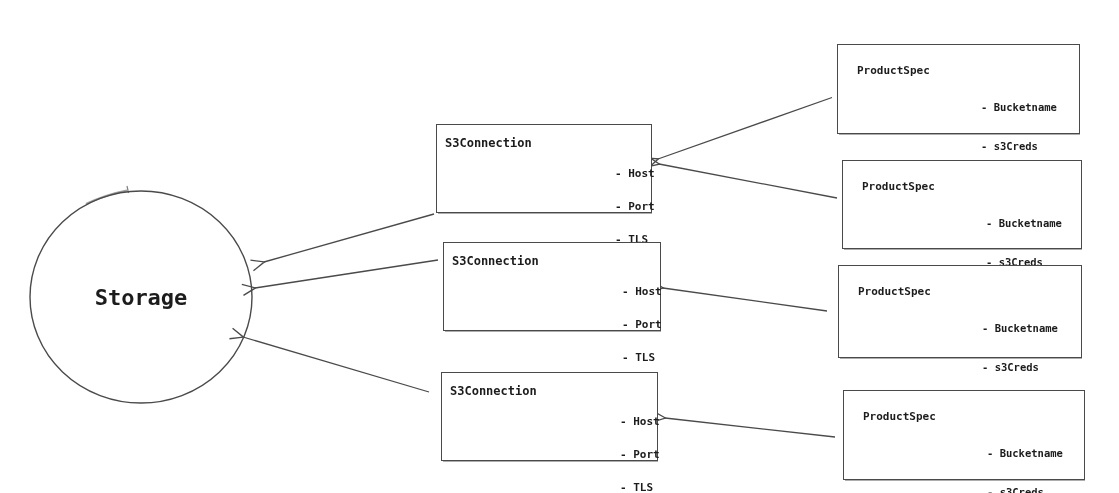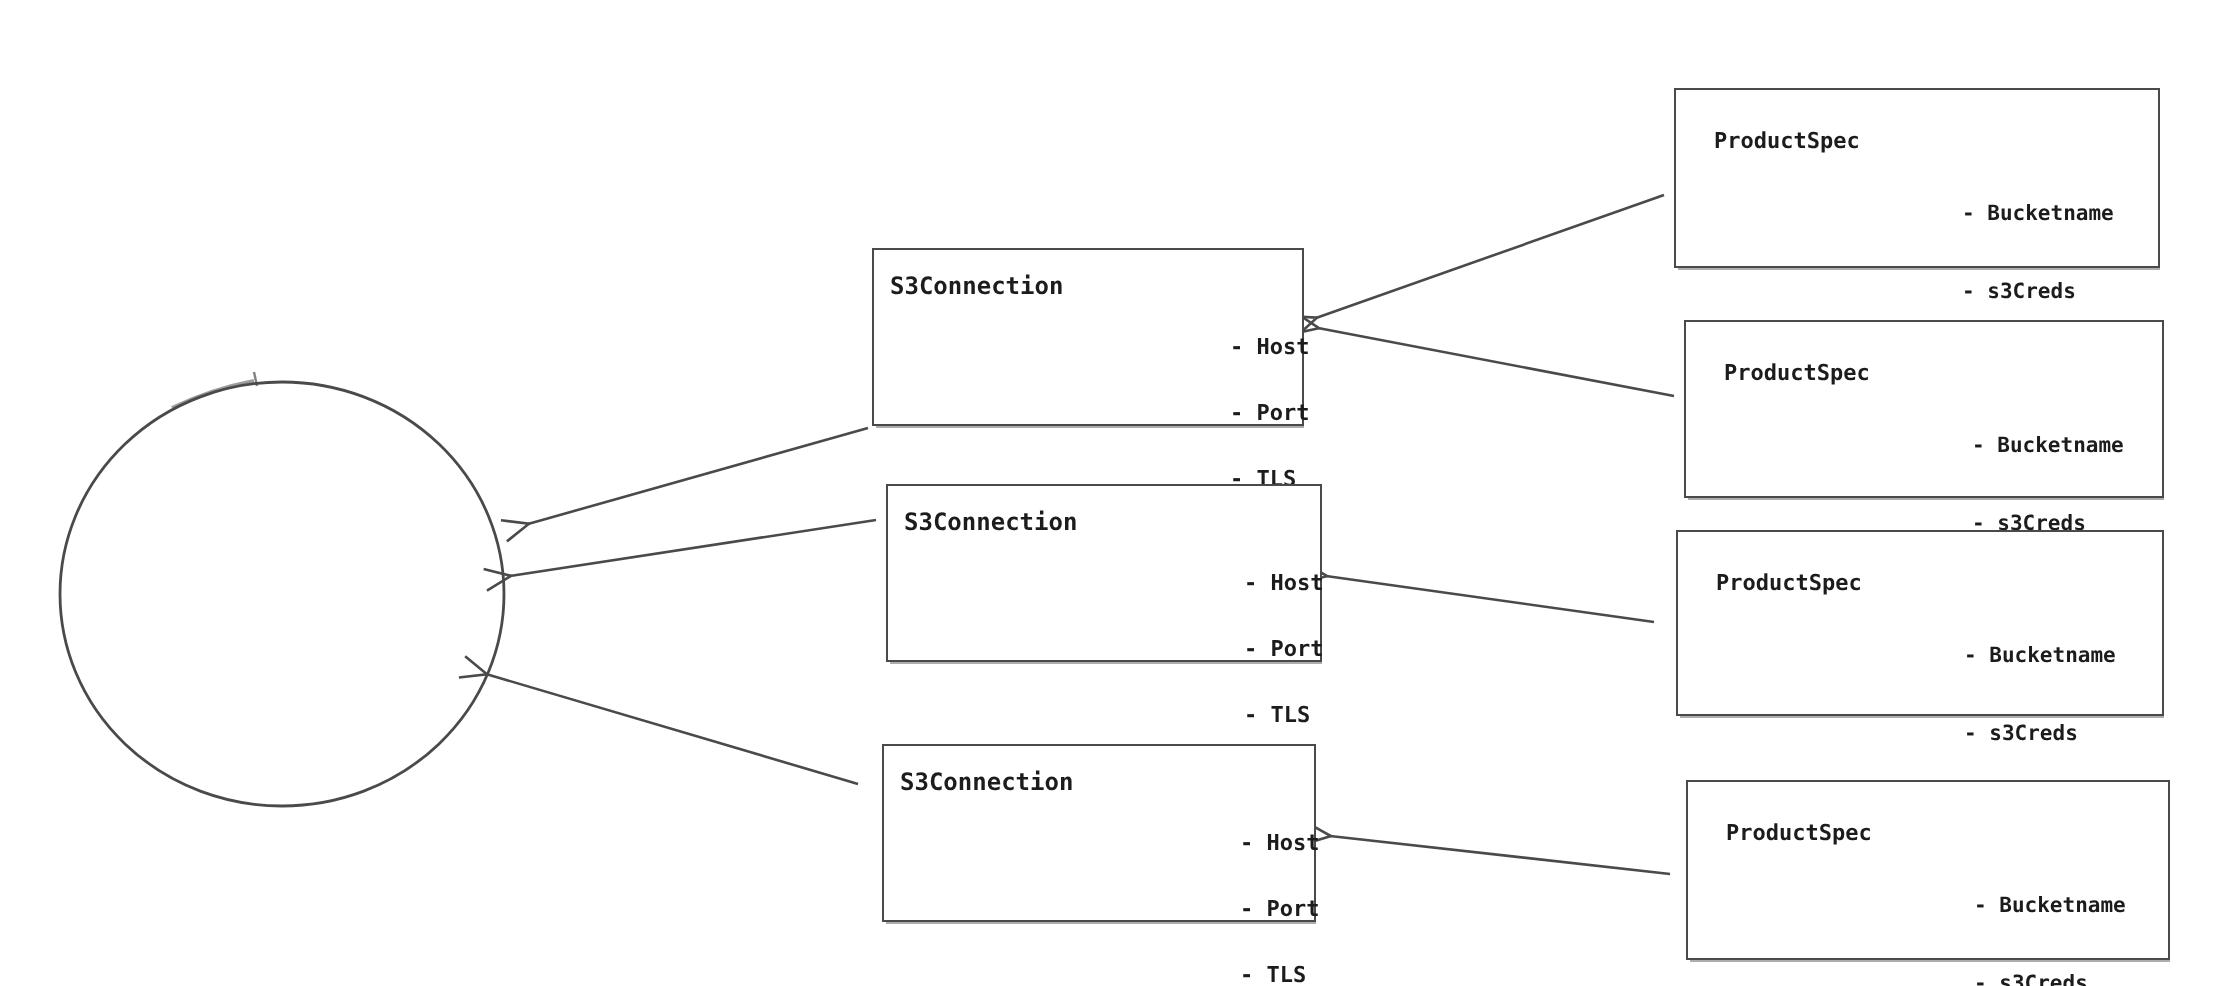--- a/index.html
+++ b/index.html
@@ -67,20 +67,23 @@
 
     <line x1="832" y1="97.5" x2="658" y2="159" stroke-width="1.3" marker-end="url(#arrowhead)"></line>
     <line x1="837" y1="198" x2="659" y2="164" stroke-width="1.3" marker-end="url(#arrowhead)"></line>
     <line x1="827" y1="311" x2="663" y2="288" stroke-width="1.3" marker-end="url(#arrowhead)"></line>
     <line x1="835" y1="437" x2="665" y2="418" stroke-width="1.3" marker-end="url(#arrowhead)"></line>
     <line x1="434" y1="214" x2="264" y2="262" stroke-width="1.3" marker-end="url(#arrowhead)"></line>
     <line x1="438" y1="260" x2="255" y2="288" stroke-width="1.3" marker-end="url(#arrowhead)"></line>
     <line x1="429" y1="392" x2="243" y2="337" stroke-width="1.3" marker-end="url(#arrowhead)"></line>
   </svg>
 
+  <div class="storage-label-wrap">
+    <span class="storage-label">Storage</span>
+  </div>
 
   <div class="node s3c" style="left:436px;top:124px;width:216px;height:89px">
     <div class="node-title">S3Connection</div>
     <div class="attrs">
       <div>- Host</div>
       <div>- Port</div>
       <div>- TLS</div>
     </div>
   </div>
 

